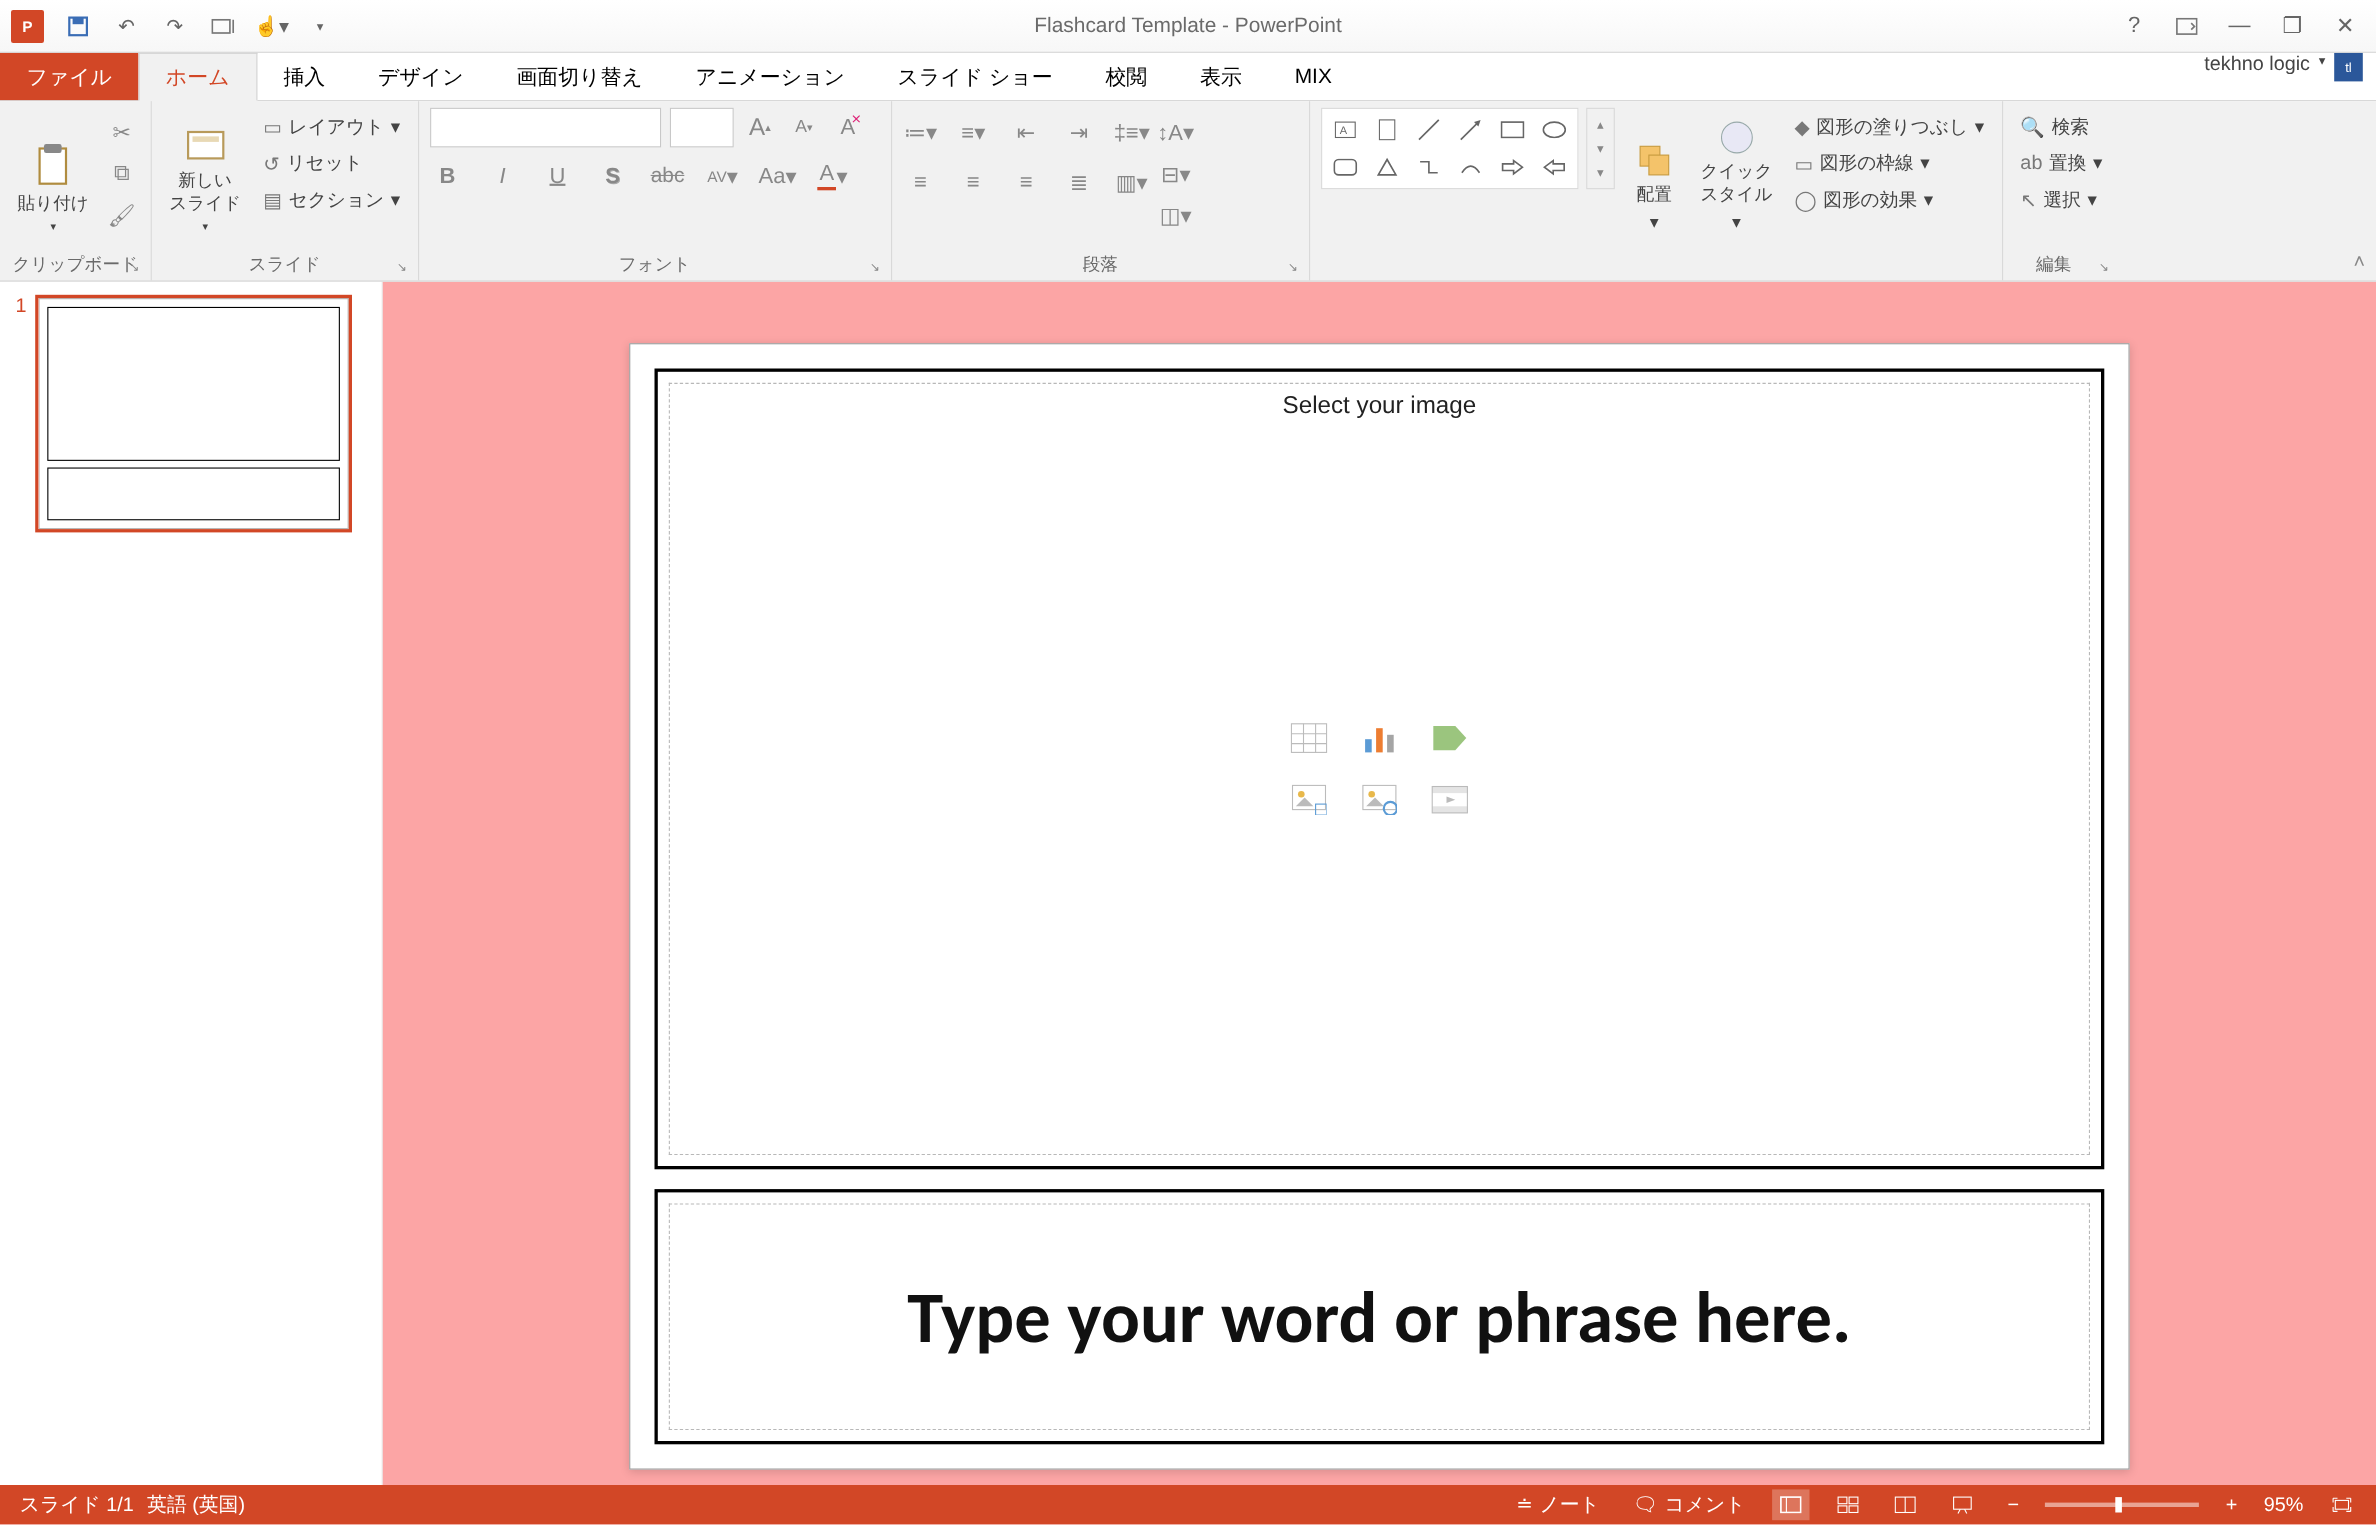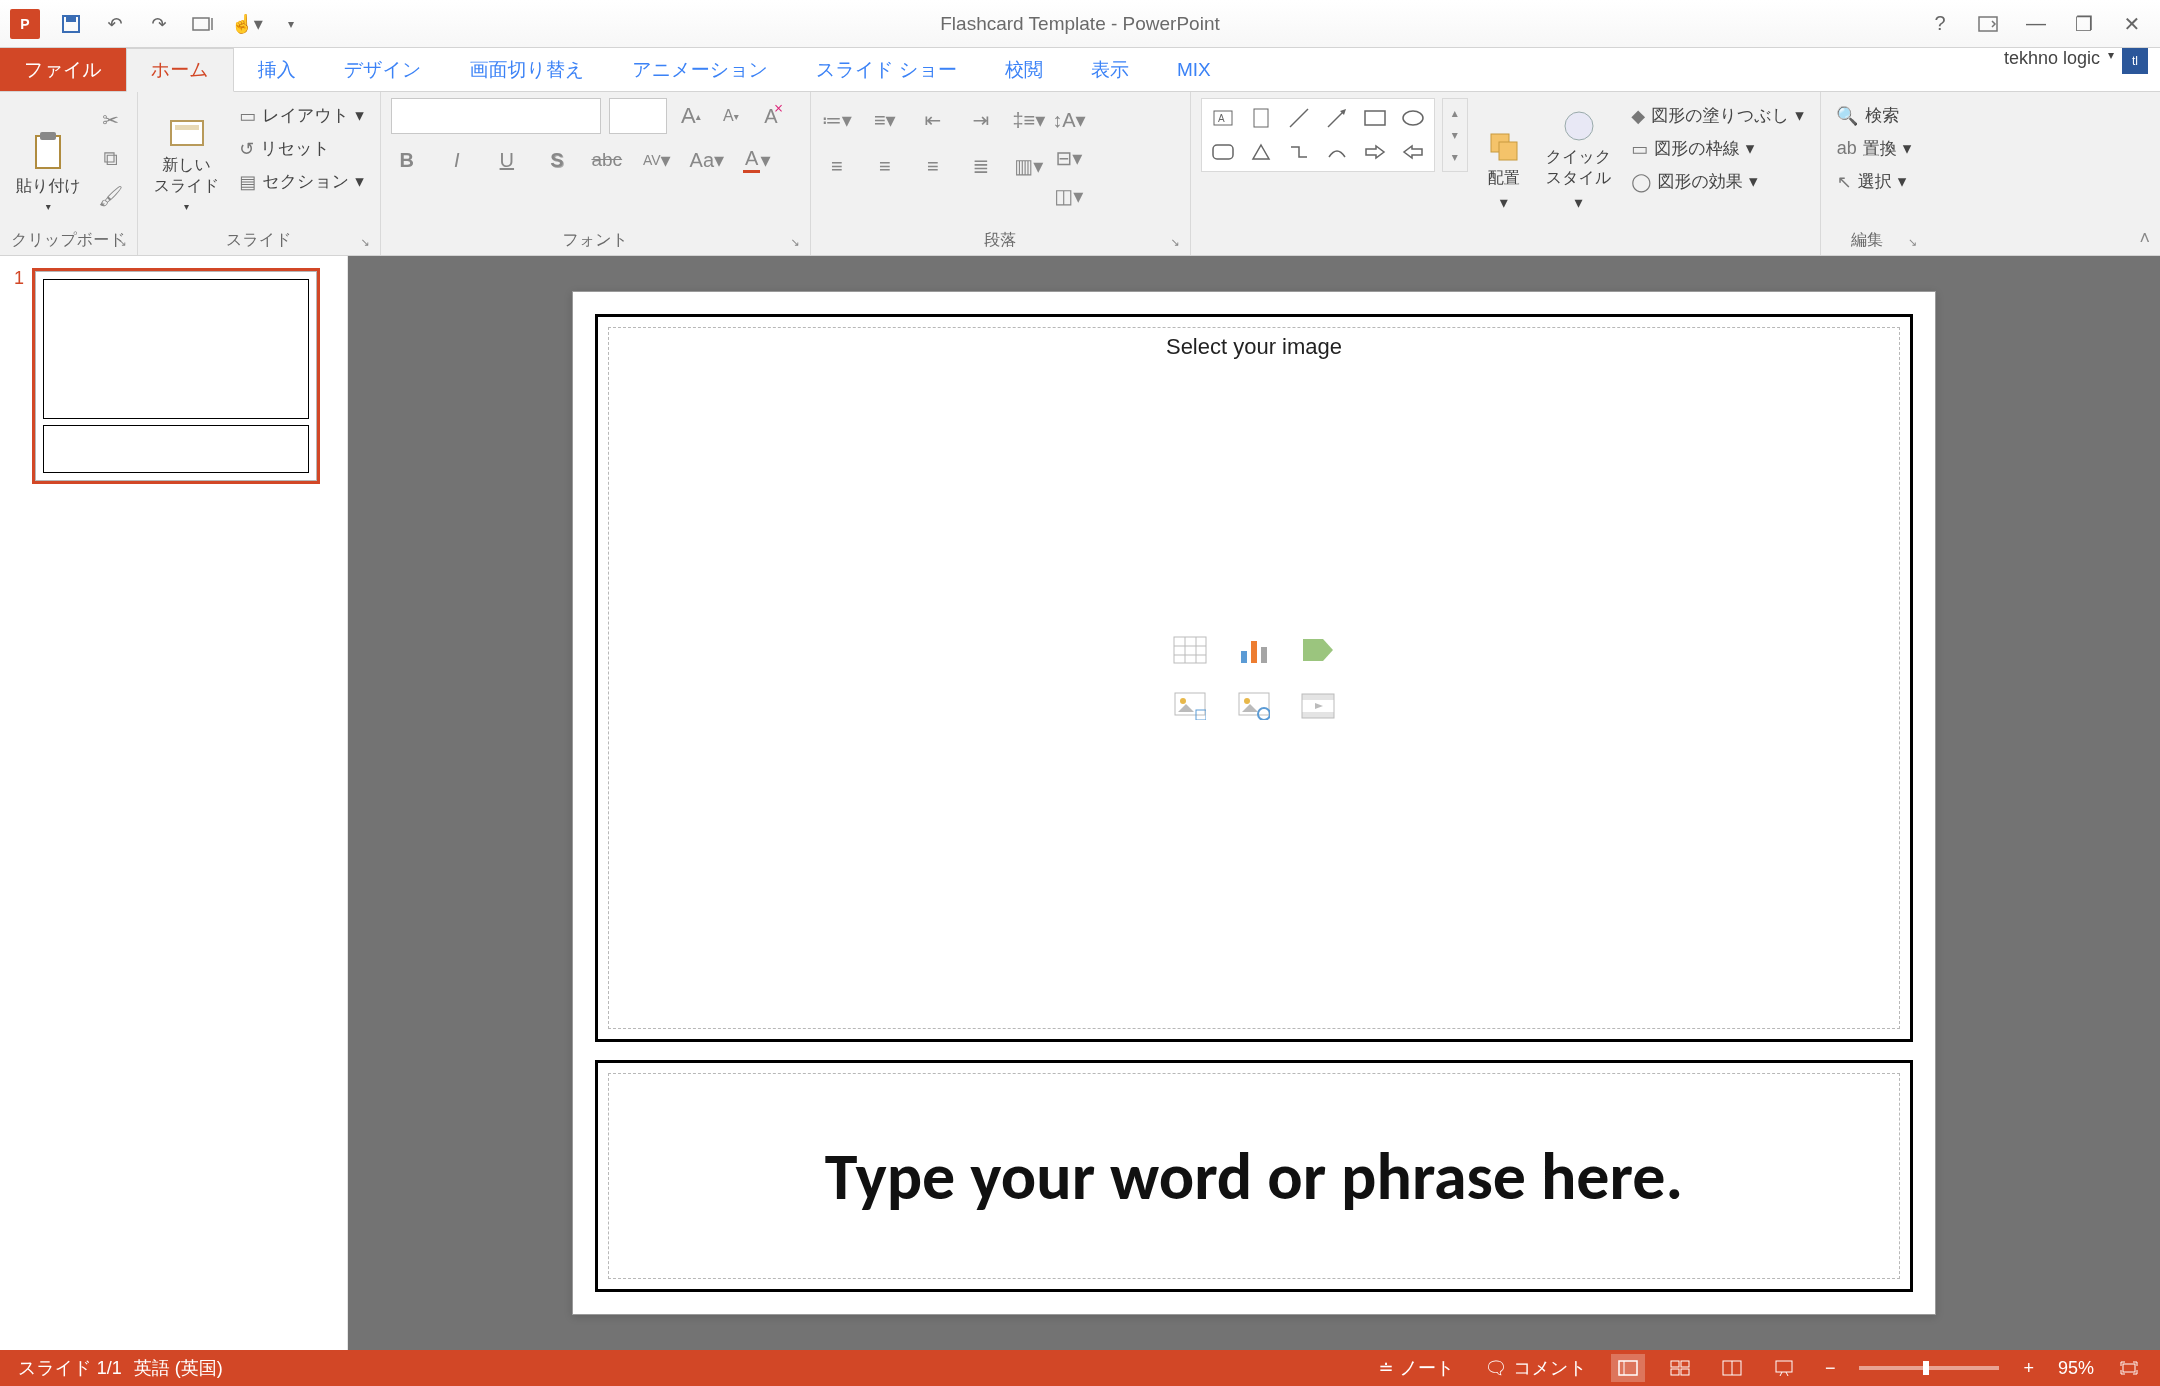--- a/index.html
+++ b/index.html
@@ -9,21 +9,21 @@
 .titlebar { height: 48px; background: linear-gradient(#fff,#f7f7f7); display: flex; align-items: center; border-bottom: 1px solid #d4d4d4; position: relative; }
 .tb-left { display: flex; align-items: center; gap: 18px; padding-left: 10px; }
 .app-icon { width: 30px; height: 30px; background: #d24726; color: #fff; font-weight: bold; display: flex; align-items: center; justify-content: center; border-radius: 2px; font-size: 14px; }
 .qat-btn { width: 26px; height: 26px; display: flex; align-items: center; justify-content: center; color: #666; cursor: pointer; }
 .tb-title { position: absolute; left: 50%; transform: translateX(-50%); color: #6a6a6a; font-size: 19px; text-align: right; }
 .tb-right { margin-left: auto; display: flex; align-items: center; gap: 12px; padding-right: 10px; color: #666; }
 .win-btn { width: 36px; height: 30px; display: flex; align-items: center; justify-content: center; cursor: pointer; font-size: 20px; }
 
 
 .ribbon-tabs { height: 44px; background: #fff; display: flex; align-items: stretch; border-bottom: 1px solid #d4d4d4; }
-.rtab { padding: 0 24px; display: flex; align-items: center; color: #3b82f6; cursor: pointer; font-size: 19px; }
+.rtab { padding: 0 24px; display: flex; align-items: center; color: #000000; cursor: pointer; font-size: 19px; }
 .rtab.file { background: #d24726; color: #fff; }
 .rtab.active { color: #d24726; border: 1px solid #d4d4d4; border-bottom: 1px solid #f1f1f1; background: #f1f1f1; margin-bottom: -1px; }
 .account { margin-left: auto; padding: 0 12px; display: flex; align-items: flex-start; gap: 8px; color: #444; font-size: 18px; }
 .avatar { width: 26px; height: 26px; background: #2b579a; color: #fff; font-size: 12px; display: flex; align-items: center; justify-content: center; }
 
 
 .ribbon { height: 164px; background: #f1f1f1; border-bottom: 1px solid #d4d4d4; display: flex; position: relative; }
 .rgroup { border-right: 1px solid #d9d9d9; padding: 6px 10px 4px; display: flex; flex-direction: column; }
 .rgroup-body { flex: 1; display: flex; align-items: flex-start; gap: 8px; }
 .rgroup-label { text-align: center; font-size: 16px; color: #6a6a6a; padding-top: 4px; position: relative; }
@@ -43,21 +43,21 @@
 
 
 .workarea { display: flex; height: calc(1386px - 48px - 44px - 164px - 36px); background: #fff; }
 .thumbs { width: 348px; background: #fff; border-right: 1px solid #e5e5e5; padding: 12px 14px; }
 .thumb-wrap { display: flex; gap: 8px; }
 .thumb-num { color: #d24726; font-size: 18px; }
 .thumb { width: 288px; height: 216px; border: 3px solid #d24726; background: #fff; position: relative; box-shadow: 0 0 0 1px #b8b8b8 inset; }
 .thumb-inner-top { position: absolute; top: 8px; left: 8px; right: 8px; bottom: 62px; border: 1px solid #000; }
 .thumb-inner-bot { position: absolute; left: 8px; right: 8px; bottom: 8px; height: 48px; border: 1px solid #000; }
 
-.canvas-wrap { flex: 1; display: flex; align-items: center; justify-content: center; padding: 14px 20px; background: #737373; overflow: auto; }
+.canvas-wrap { flex: 1; display: flex; align-items: flex-end; justify-content: center; padding: 14px 20px; background: #fca5a5; overflow: auto; }
 .slide { width: 1364px; height: 1024px; background: #fff; border: 1px solid #9a9a9a; box-shadow: 0 2px 8px rgba(0,0,0,.15); position: relative; }
 .ph-img { position: absolute; top: 22px; left: 22px; right: 22px; bottom: 272px; border: 3px solid #000; }
 .ph-img-inner { position: absolute; inset: 10px; border: 1px dashed #b8b8b8; }
 .ph-img-label { position: absolute; top: 6px; left: 0; right: 0; text-align: center; font-size: 22px; color: #222; }
 .content-icons { position: absolute; top: 50%; left: 50%; transform: translate(-50%,-50%); display: grid; grid-template-columns: repeat(3, 56px); grid-template-rows: repeat(2, 48px); gap: 8px; }
 .cicon { display: flex; align-items: center; justify-content: center; font-size: 34px; color: #bdbdbd; cursor: pointer; }
 .cicon.chart { color: #d88b3a; }
 .cicon.sm { color: #70ad47; }
 .ph-txt { position: absolute; left: 22px; right: 22px; bottom: 22px; height: 232px; border: 3px solid #000; }
 .ph-txt-inner { position: absolute; inset: 10px; border: 1px dashed #b8b8b8; display: flex; align-items: center; justify-content: center; }

